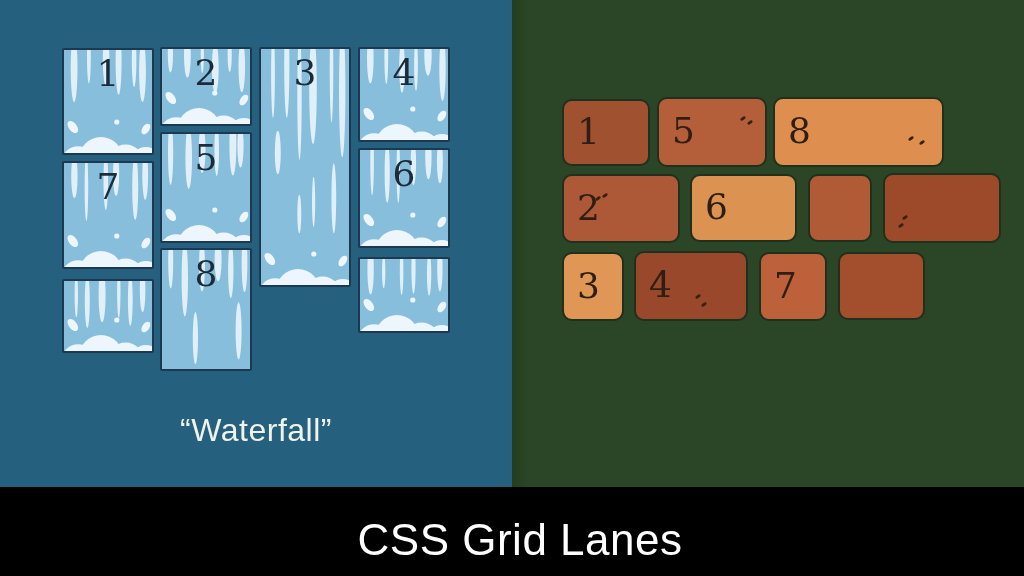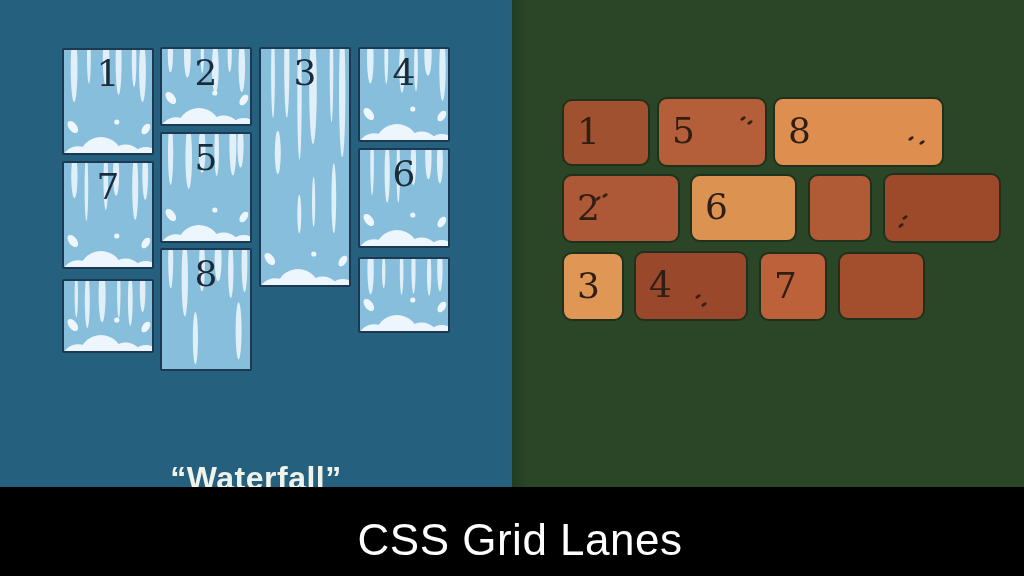--- a/index.html
+++ b/index.html
@@ -7,23 +7,22 @@
   body { font-family: "Liberation Sans", sans-serif; position: relative; }
 
   .stage { position: absolute; top: 0; left: 0; width: 1024px; height: 487px; display: flex; }
 
   .panel { position: relative; width: 512px; height: 487px; overflow: hidden; }
   .panel-waterfall { background: #26607F; }
   .panel-brick { background: linear-gradient(90deg, #233D20 0px, #2B4527 16px); }
 
   .panel-label {
     position: absolute; top: 412px; left: 0; width: 100%;
-    text-align: center; color: #EFF3EA; font-size: 32px; font-weight: 700;
+    text-align: center; color: #EFF3EA; font-size: 32px; font-weight: 400;
     letter-spacing: 0.5px;
-    margin-top: 48px;
   }
 
   .tile {
     position: absolute; background: #87BEDC;
     border: 2px solid #1D3952; border-radius: 2px; overflow: hidden;
   }
   .tile svg { position: absolute; top: 0; left: 0; display: block; }
   .tile .num {
     position: absolute; top: 4px; left: 0; width: 100%; text-align: center;
     font-family: "DejaVu Serif", serif; font-size: 36px; color: #1B2B3A;

